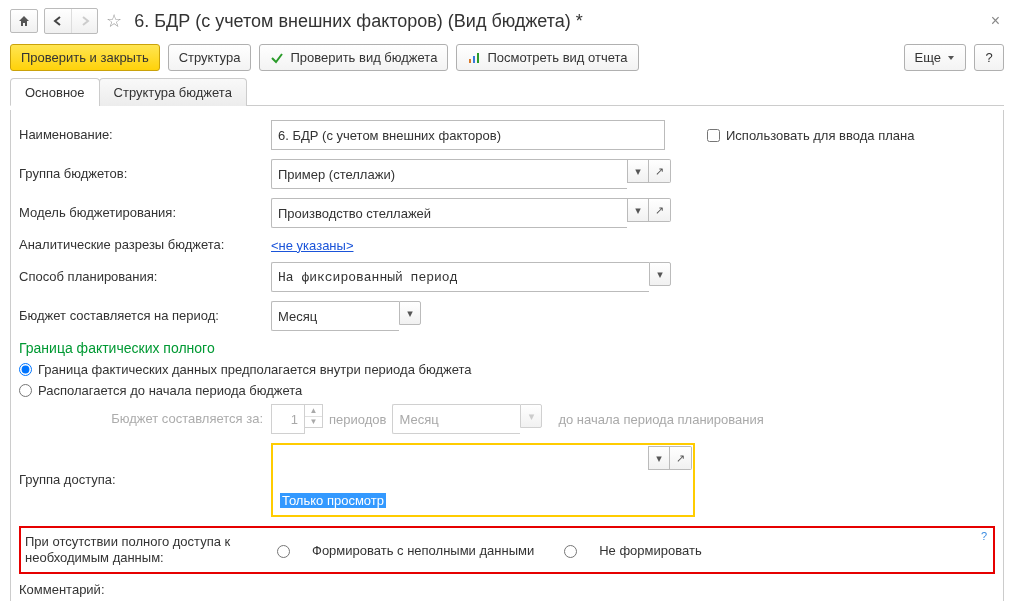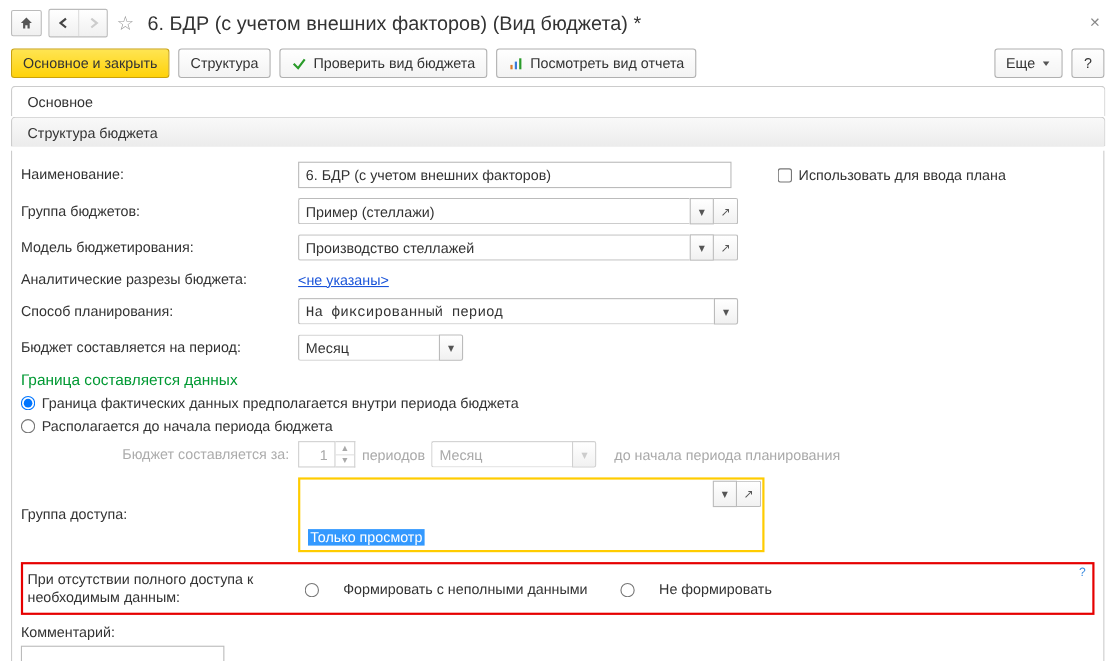--- a/index.html
+++ b/index.html
@@ -17,30 +17,30 @@
   .nav-group .nav-half { width: 26px; height: 24px; display: inline-flex; align-items: center; justify-content: center; cursor: pointer; }
   .nav-group .nav-half + .nav-half { border-left: 1px solid #ddd; }
   .star { color: #999; font-size: 18px; cursor: pointer; padding: 0 2px; }
   .title-text { font-size: 18px; color: #333; margin-left: 4px; flex: 1; }
   .close-x { font-size: 16px; color: #888; cursor: pointer; padding: 0 4px; }
   .cmdbar { display: flex; align-items: center; gap: 8px; margin-bottom: 6px; }
   .cmdbar .spacer { flex: 1; }
   .btn { border: 1px solid #b0b0b0; background: linear-gradient(#fff,#f3f3f3); height: 27px; padding: 0 10px; border-radius: 3px; display: inline-flex; align-items: center; gap: 6px; cursor: pointer; font-size: 13px; color: #333; }
   .btn.primary { background: linear-gradient(#ffe552,#ffd20a); border-color: #caa20a; font-weight: normal; }
   .btn.help { width: 30px; justify-content: center; padding: 0; }
-  .page-tabs { display: flex; border-bottom: 1px solid #ccc; margin-bottom: 4px; flex-direction: column; }
+  .page-tabs { display: flex; border-bottom: 1px solid #ccc; margin-bottom: 4px; }
   .page-tab { padding: 6px 14px 5px; border: 1px solid #ccc; border-bottom: none; margin-right: -1px; background: linear-gradient(#f9f9f9,#ececec); border-radius: 4px 4px 0 0; cursor: pointer; position: relative; top: 1px; font-size: 13px; }
   .page-tab.active { background: #fff; border-bottom: 1px solid #fff; }
   .form-body { border: 1px solid #ccc; border-top: none; padding: 10px 8px; }
   .row { display: flex; align-items: center; margin-bottom: 9px; }
   .row.v-top { align-items: flex-start; }
   .lbl { width: 252px; padding-right: 8px; color: #333; font-size: 13px; line-height: 16px; }
   .lbl.disabled { color: #acacac; text-align: right; }
   .field-wrap { display: flex; align-items: center; gap: 6px; }
-  .input { border: 1px solid #bbb; background: #fff; height: 24px; padding: 2px 6px; font-size: 13px; display: flex; align-items: center; }
+  .input { border: 1px solid #bbb; background: #fff; height: 24px; padding: 14px 6px; font-size: 13px; display: flex; align-items: center; }
   .input.w-large { width: 394px; }
   .input.w-sel { width: 356px; }
   .input.w-period { width: 128px; }
   .input.w-periods-sel { width: 128px; }
   .input.w-access { width: 374px; }
   .input.w-num { width: 34px; text-align: right; justify-content: flex-end; }
   .input.disabled { background: #fff; color: #a9a9a9; border-color: #d0d0d0; }
   .link-val a { color: #1a54d9; text-decoration: underline; cursor: pointer; font-size: 13px; }
   .mini-btn { border: 1px solid #bbb; width: 22px; height: 24px; display: inline-flex; align-items: center; justify-content: center; background: linear-gradient(#fff,#f1f1f1); cursor: pointer; font-size: 11px; color: #555; border-radius: 2px; }
   .input-group { display: inline-flex; }
@@ -89,21 +89,21 @@
             <path d="M4 2 L9 6 L4 10" stroke="#ccc" stroke-width="2" fill="none"></path>
           </svg>
       </span>
     </span>
     <span class="star">☆</span>
     <span class="title-text">6. БДР (с учетом внешних факторов) (Вид бюджета) *</span>
     <span class="close-x">×</span>
   </div>
 
   <div class="cmdbar">
-    <span class="btn primary">Основное и закрыть</span>
+    <span class="btn primary">Проверить и закрыть</span>
     <span class="btn">Структура</span>
     <span class="btn">
       <svg width="14" height="14" viewBox="0 0 14 14">
           <path d="M2 7 L6 11 L12 3" stroke="#2a9b2a" stroke-width="2" fill="none"></path>
         </svg>
       <span>Проверить вид бюджета</span>
     </span>
     <span class="btn">
       <svg width="14" height="14" viewBox="0 0 14 14">
           <rect x="2" y="8" width="2" height="4" fill="#d97a2b"></rect>
@@ -173,21 +173,21 @@
     </div>
 
     <div class="row">
       <div class="lbl">Бюджет составляется на период:</div>
       <div class="input-group">
         <div class="input w-period">Месяц</div>
         <span class="mini-btn">▾</span>
       </div>
     </div>
 
-    <div class="sect-head">Граница составляется данных</div>
+    <div class="sect-head">Граница фактических полного</div>
 
     <label class="radio-row">
       <input type="radio" name="boundary" checked="" style="">
       <span>Граница фактических данных предполагается внутри периода бюджета</span>
     </label>
     <label class="radio-row">
       <input type="radio" name="boundary" style="">
       <span>Располагается до начала периода бюджета</span>
     </label>
 

